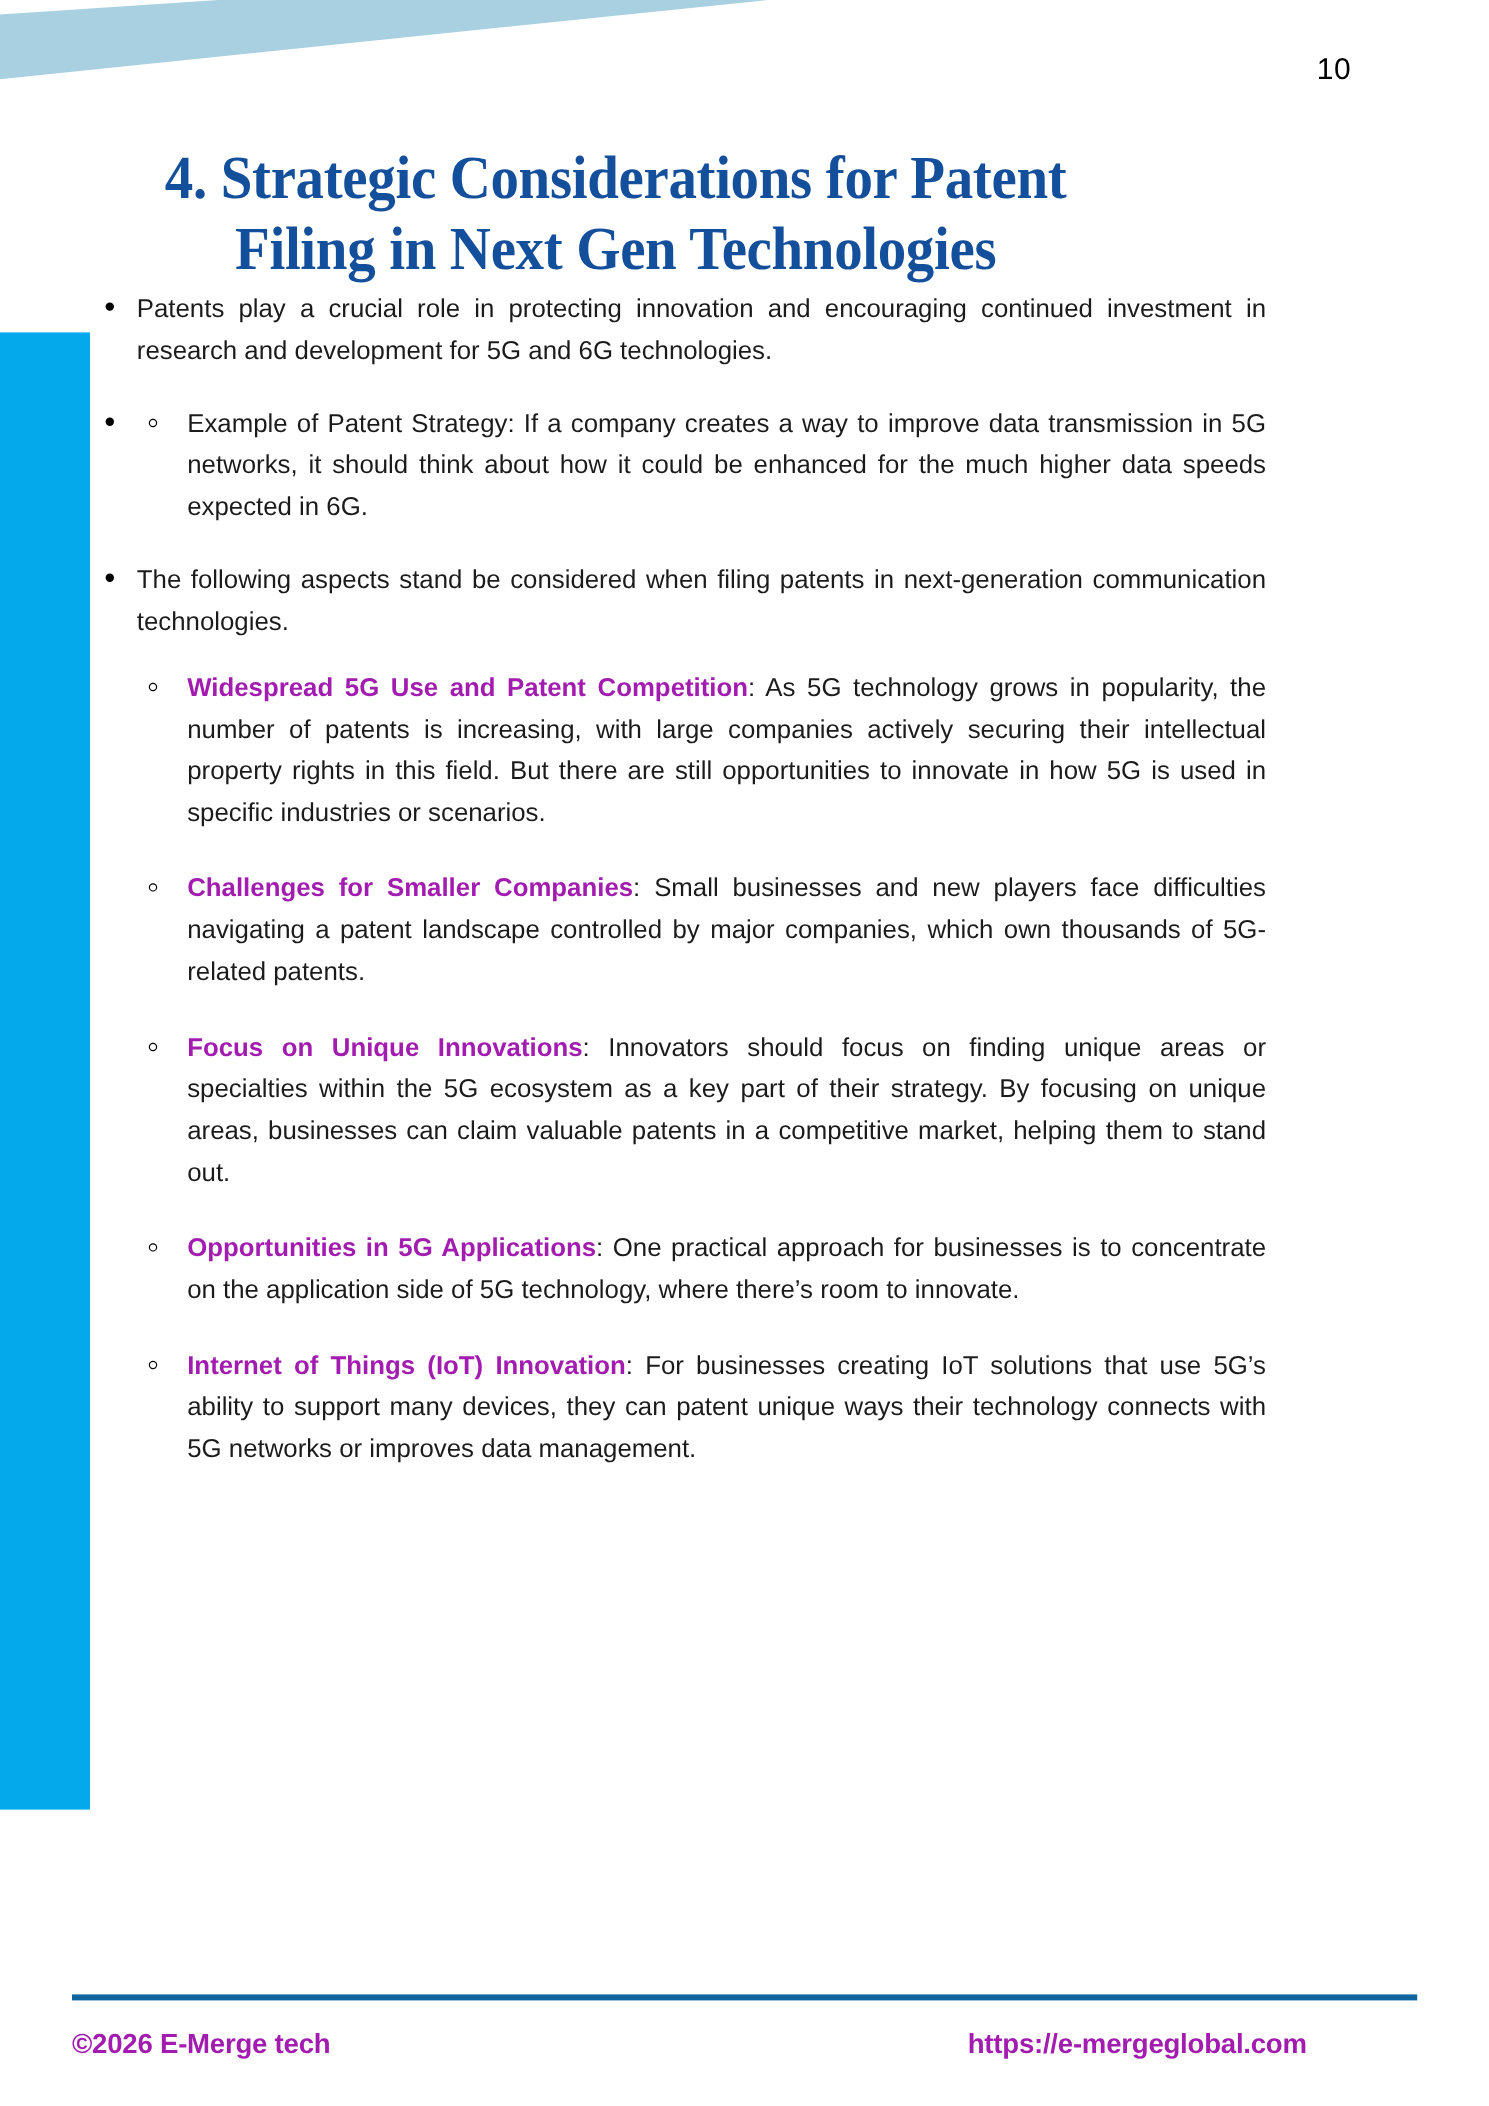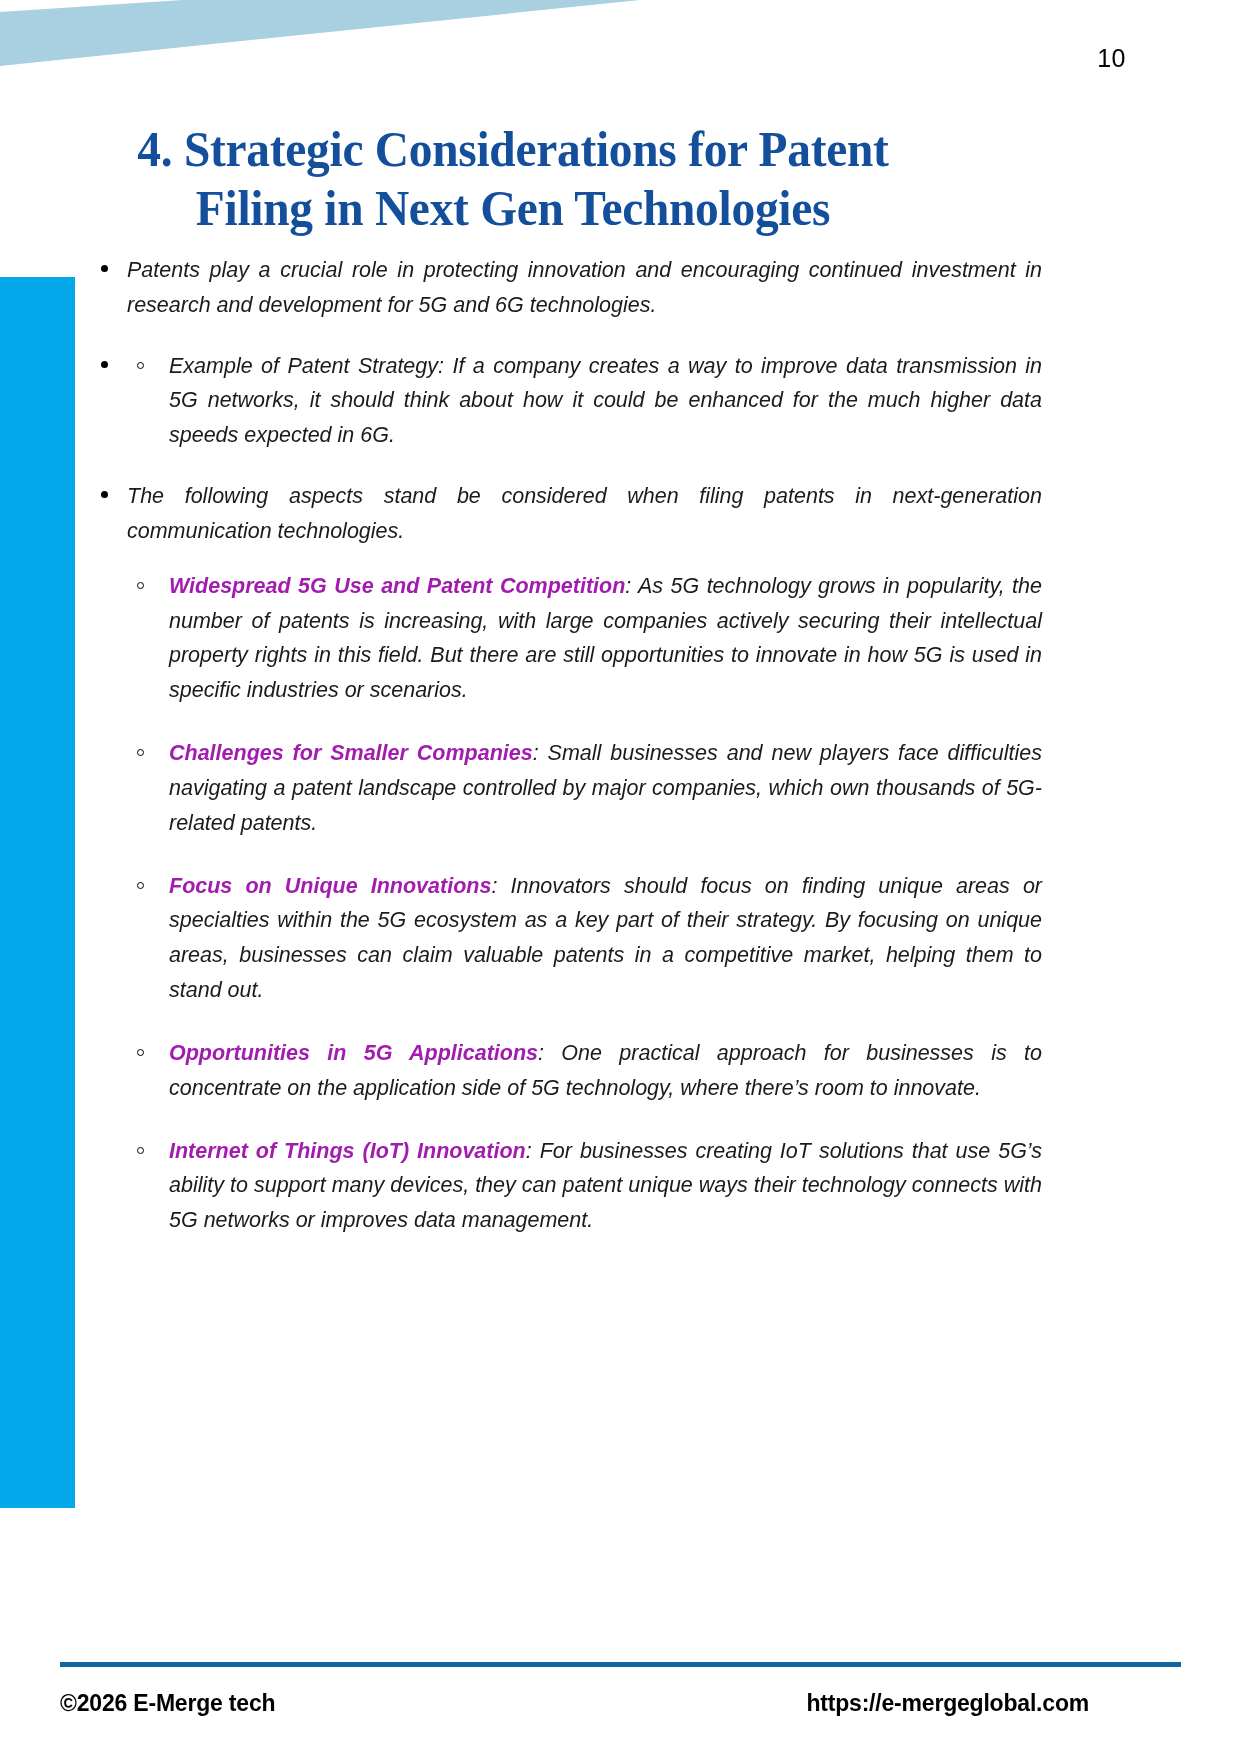--- a/index.html
+++ b/index.html
@@ -69,23 +69,22 @@
   
   .content {
     position: absolute;
     left: 78px;
     top: 240px;
     width: 977px;
   }
 
   ul.level1 {
     list-style: none;
-    margin: 13px;
+    margin: 0;
     padding: 0;
-    font-style: italic;
   }
   ul.level1 > li {
     position: relative;
     padding-left: 36px;
     margin-bottom: 26px;
   }
   ul.level1 > li > .marker-disc {
     position: absolute;
     left: 10px;
     top: 12px;
@@ -150,21 +149,21 @@
     left: 60px;
     top: 1690px;
     width: 1121px;
     display: flex;
     justify-content: space-between;
     align-items: baseline;
   }
   .footer-text {
     font-size: 23px;
     font-weight: bold;
-    color: #000000;
+    color: #a21caf;
     font-family: "Liberation Sans", sans-serif;
     font-stretch: condensed;
     letter-spacing: -0.2px;
   }
   .footer-right { padding-right: 92px; }
 </style>
 </head>
 <body>
 
 <div class="corner-band">

